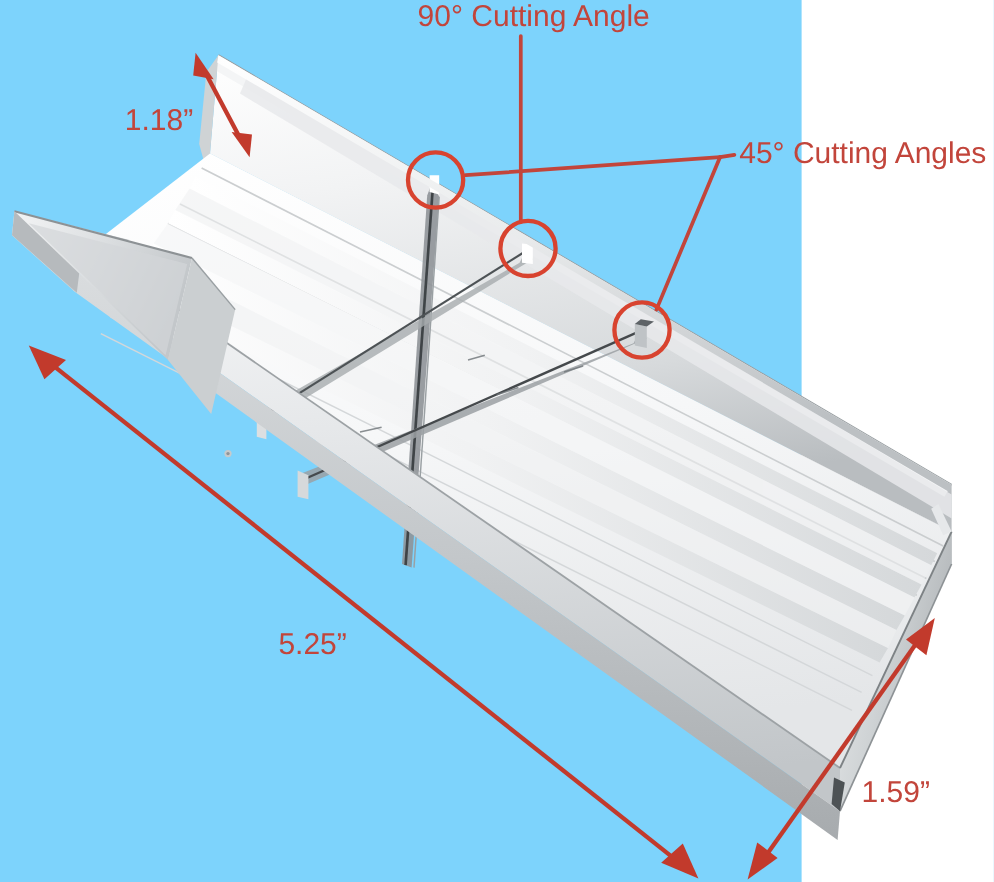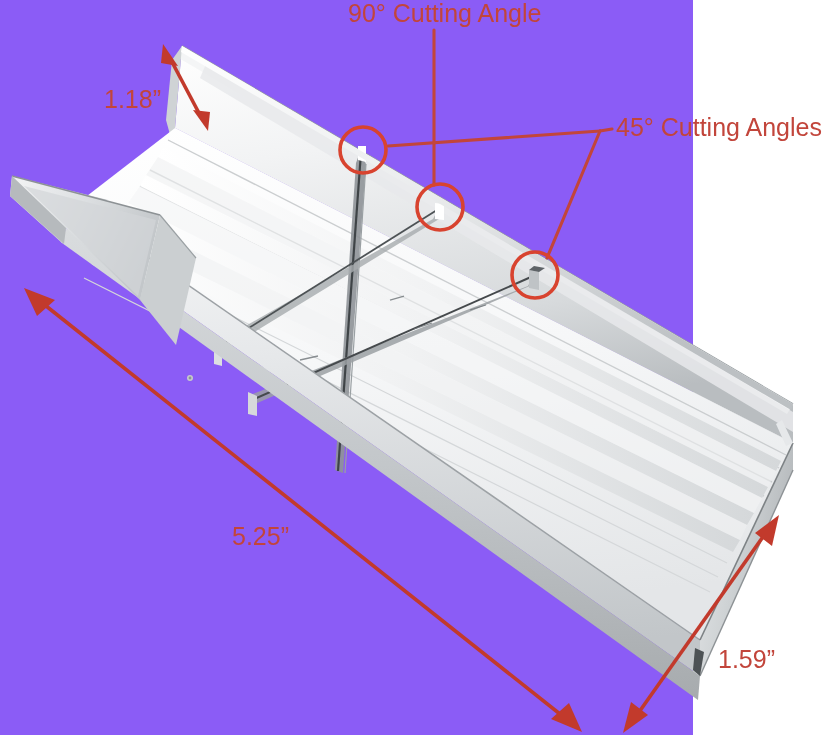--- a/index.html
+++ b/index.html
@@ -1,18 +1,18 @@
 <!DOCTYPE html>
 <html><head>
 <meta charset="utf-8">
 <style>
   html,body{margin:0;padding:0;background:#ffffff;}
   body{width:828px;height:735px;overflow:hidden;
        font-family:"Liberation Sans","DejaVu Sans",sans-serif;}
-  #stage{position:relative;width:668px;height:735px;background:#8b5cf6;padding-left:25px;}
+  #stage{position:relative;width:668px;height:735px;background:#7dd3fc;}
   #stage svg{position:absolute;left:0;top:0;}
   .anno-text{fill:#c2453b;font-family:"Liberation Sans","DejaVu Sans",sans-serif;
              font-size:25px;letter-spacing:0px;}
   .dim-text{fill:#c2453b;font-family:"Liberation Sans","DejaVu Sans",sans-serif;
             font-size:25px;}
   .leader{stroke:#c2453b;stroke-width:3.1;fill:none;stroke-linecap:round;stroke-linejoin:round;}
   .callout-ring{stroke:#d8432f;stroke-width:3.6;fill:none;}
   .dimline{stroke:#c23a2c;stroke-width:3.6;fill:none;stroke-linecap:butt;}
   .dimhead{fill:#c23a2c;}
 </style>

